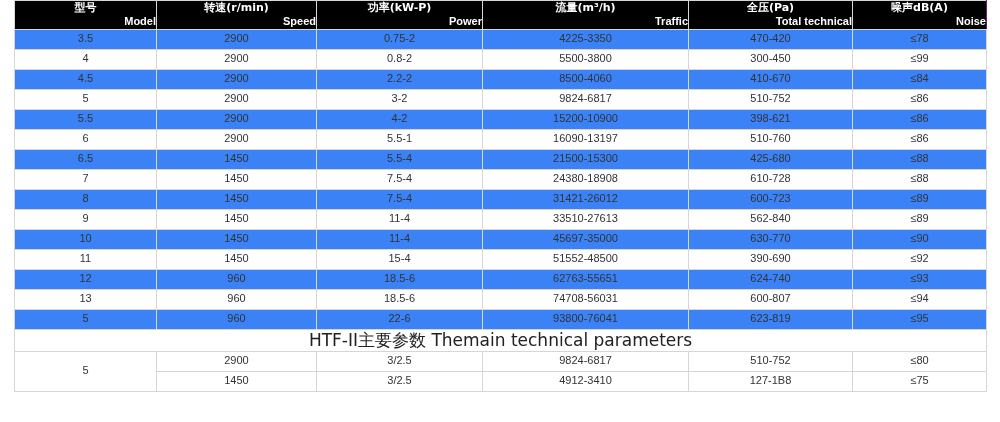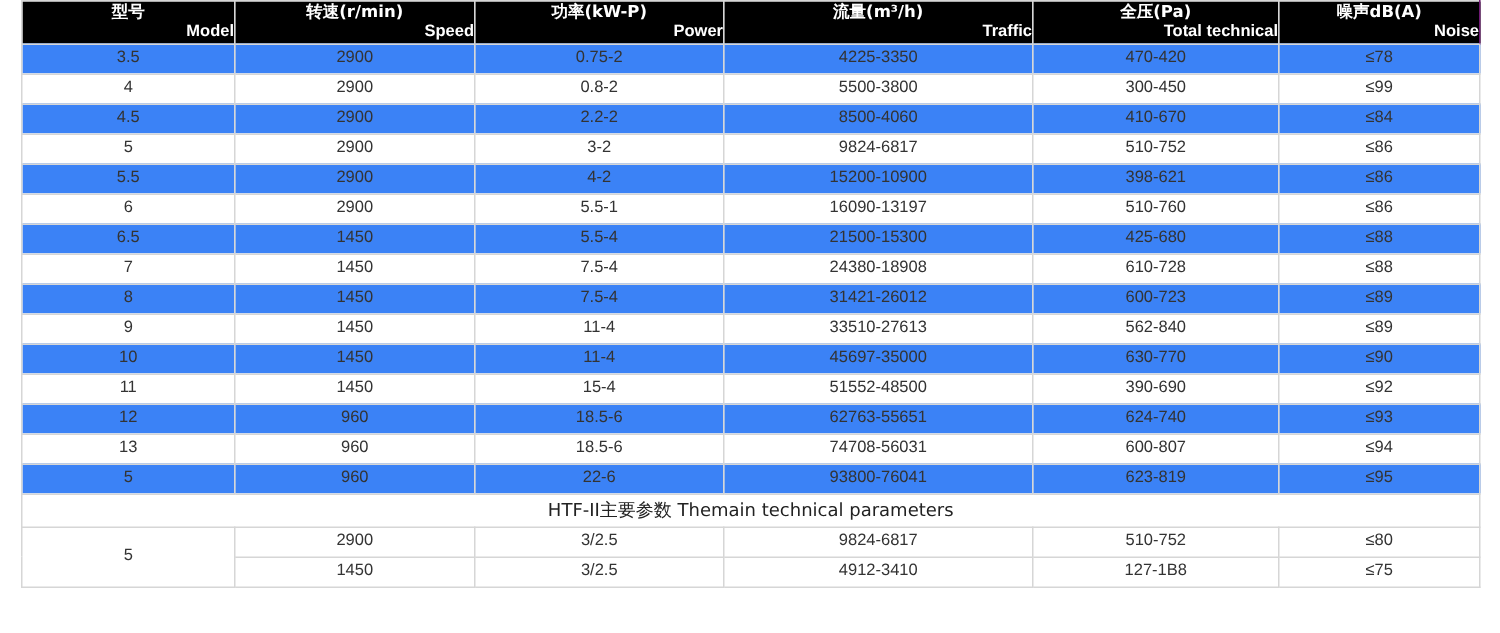--- a/index.html
+++ b/index.html
@@ -84,21 +84,21 @@
   }
   tbody td {
     background: #ffffff;
     color: #333333;
   }
   tbody tr.alt td {
     background: #3b82f6;
   }
   tr.section-row td {
     background: #ffffff;
-    font-size: 12px;
+    font-size: 17px;
     color: #222;
     height: 21px;
     font-family: "DejaVu Sans", sans-serif;
   }
   td.model-span {
     background: #ffffff;
   }
 </style>
 </head>
 <body>

